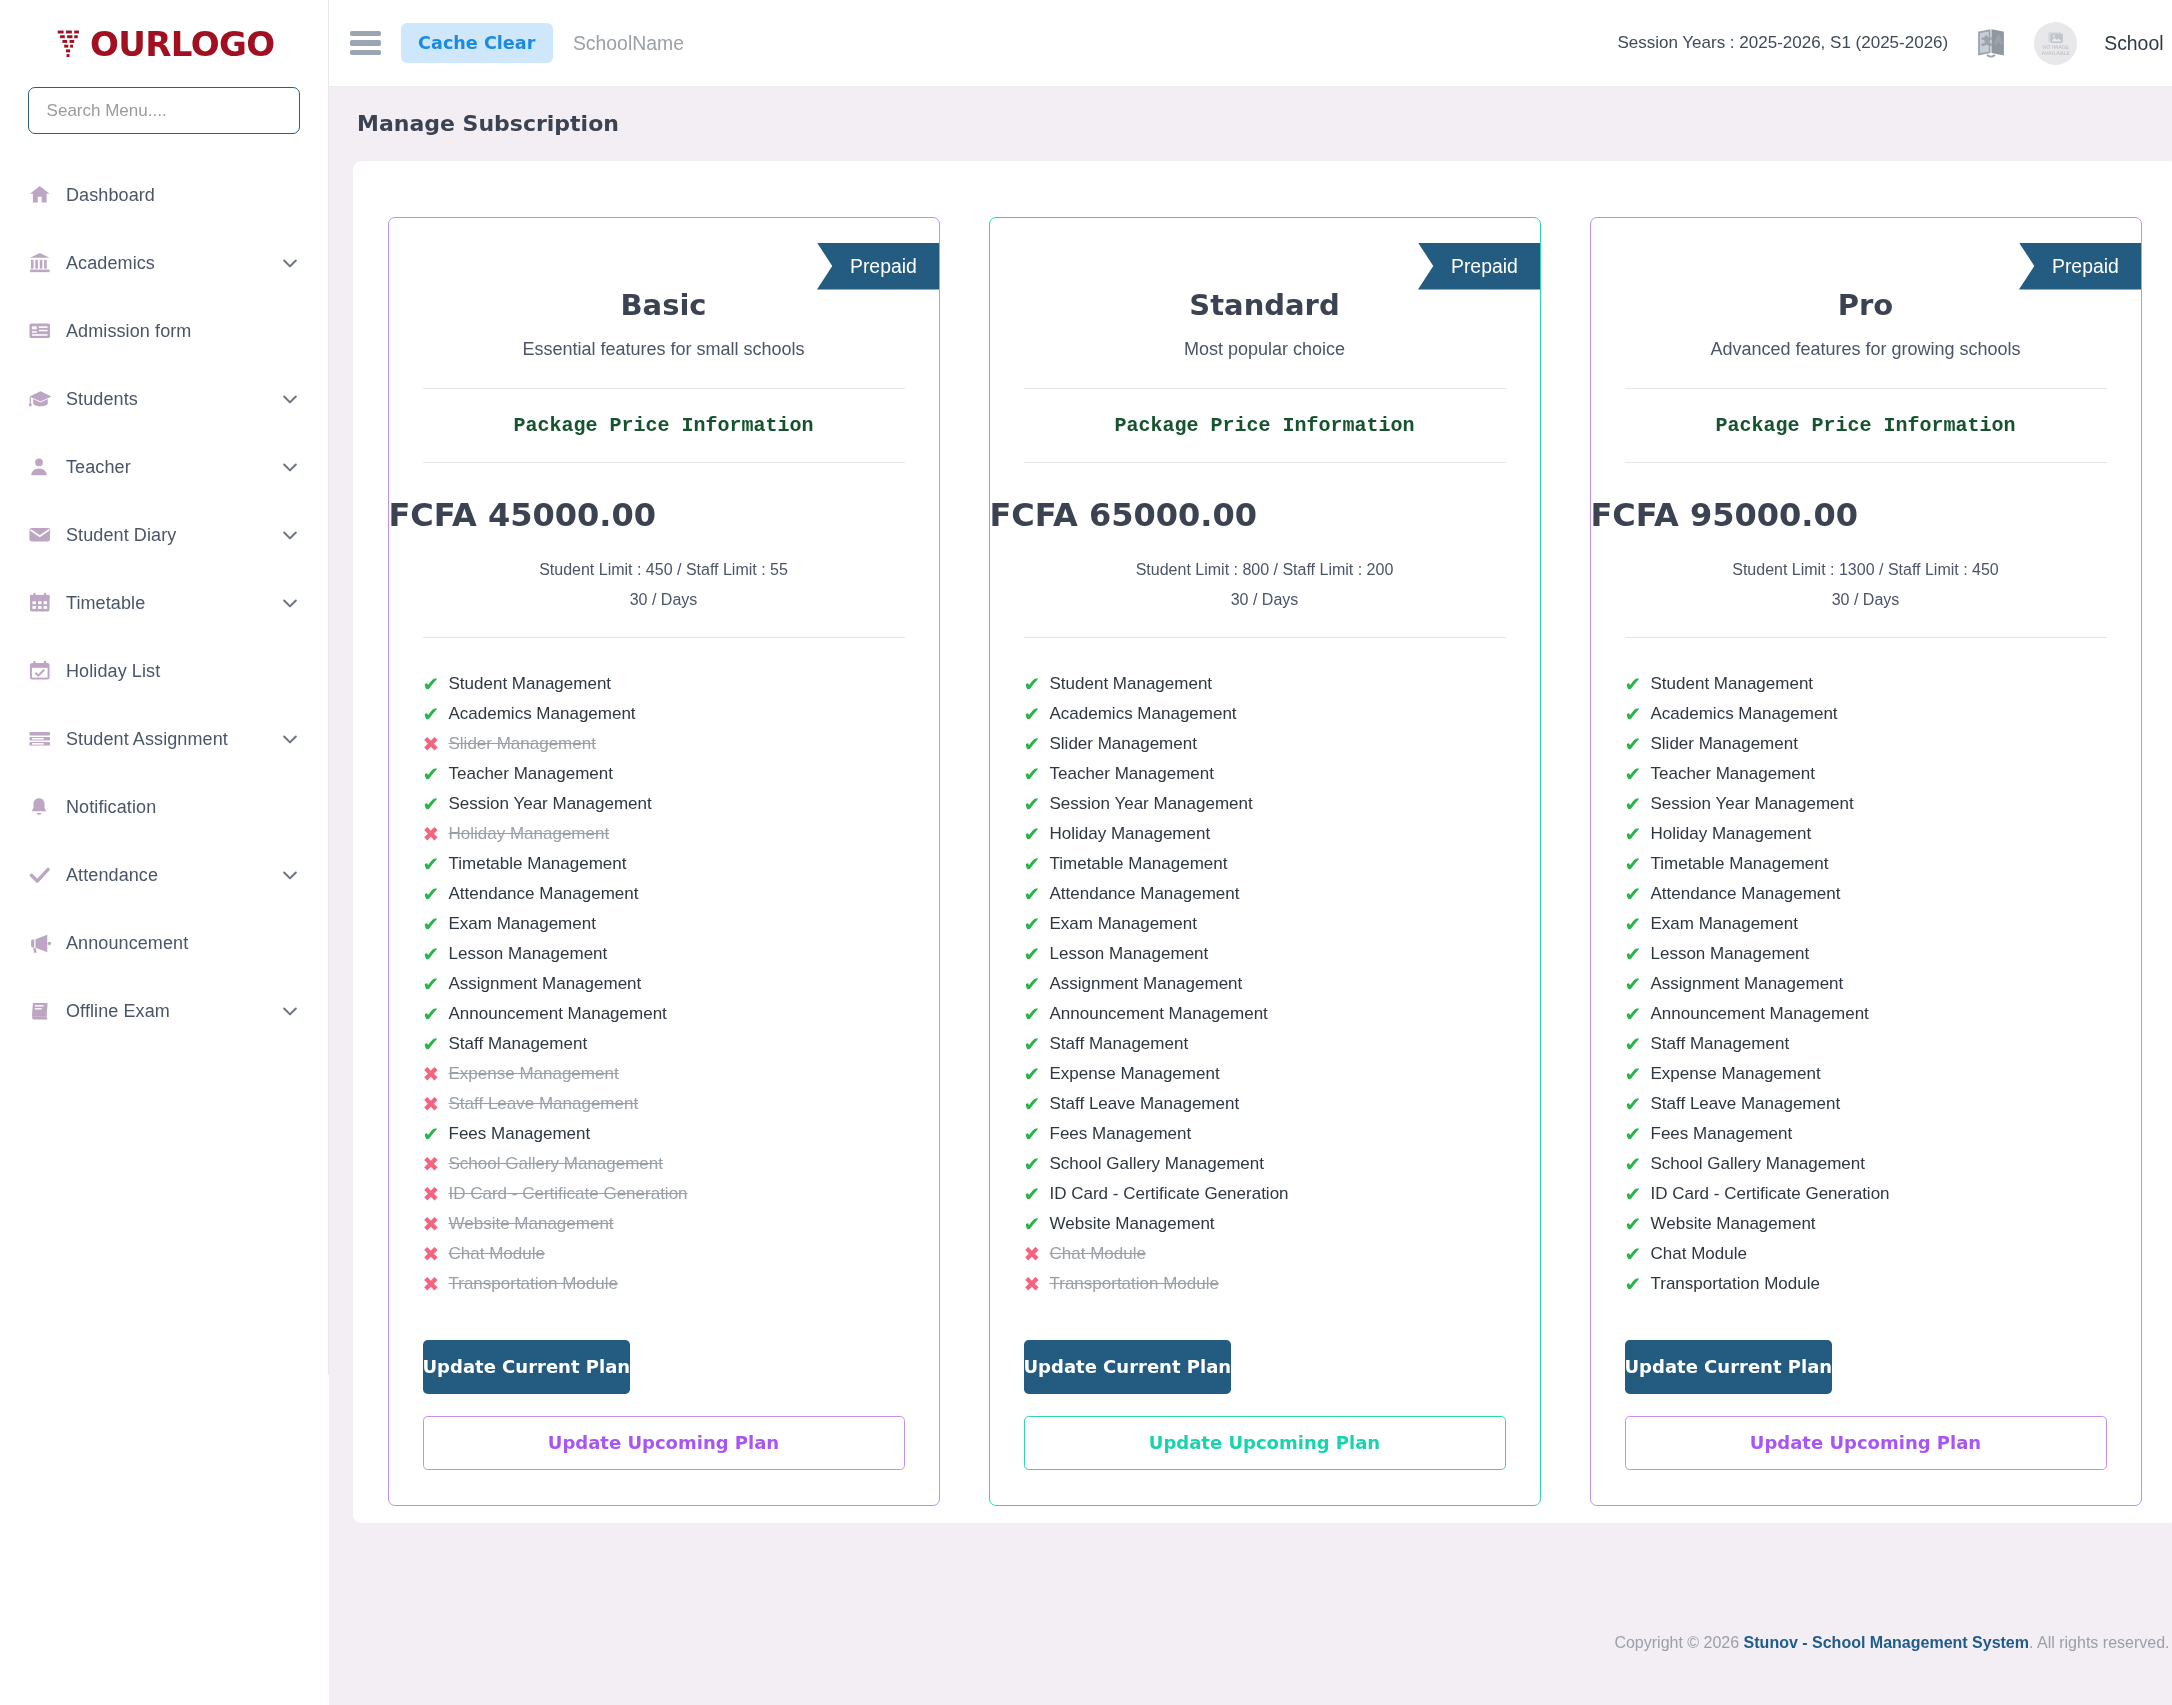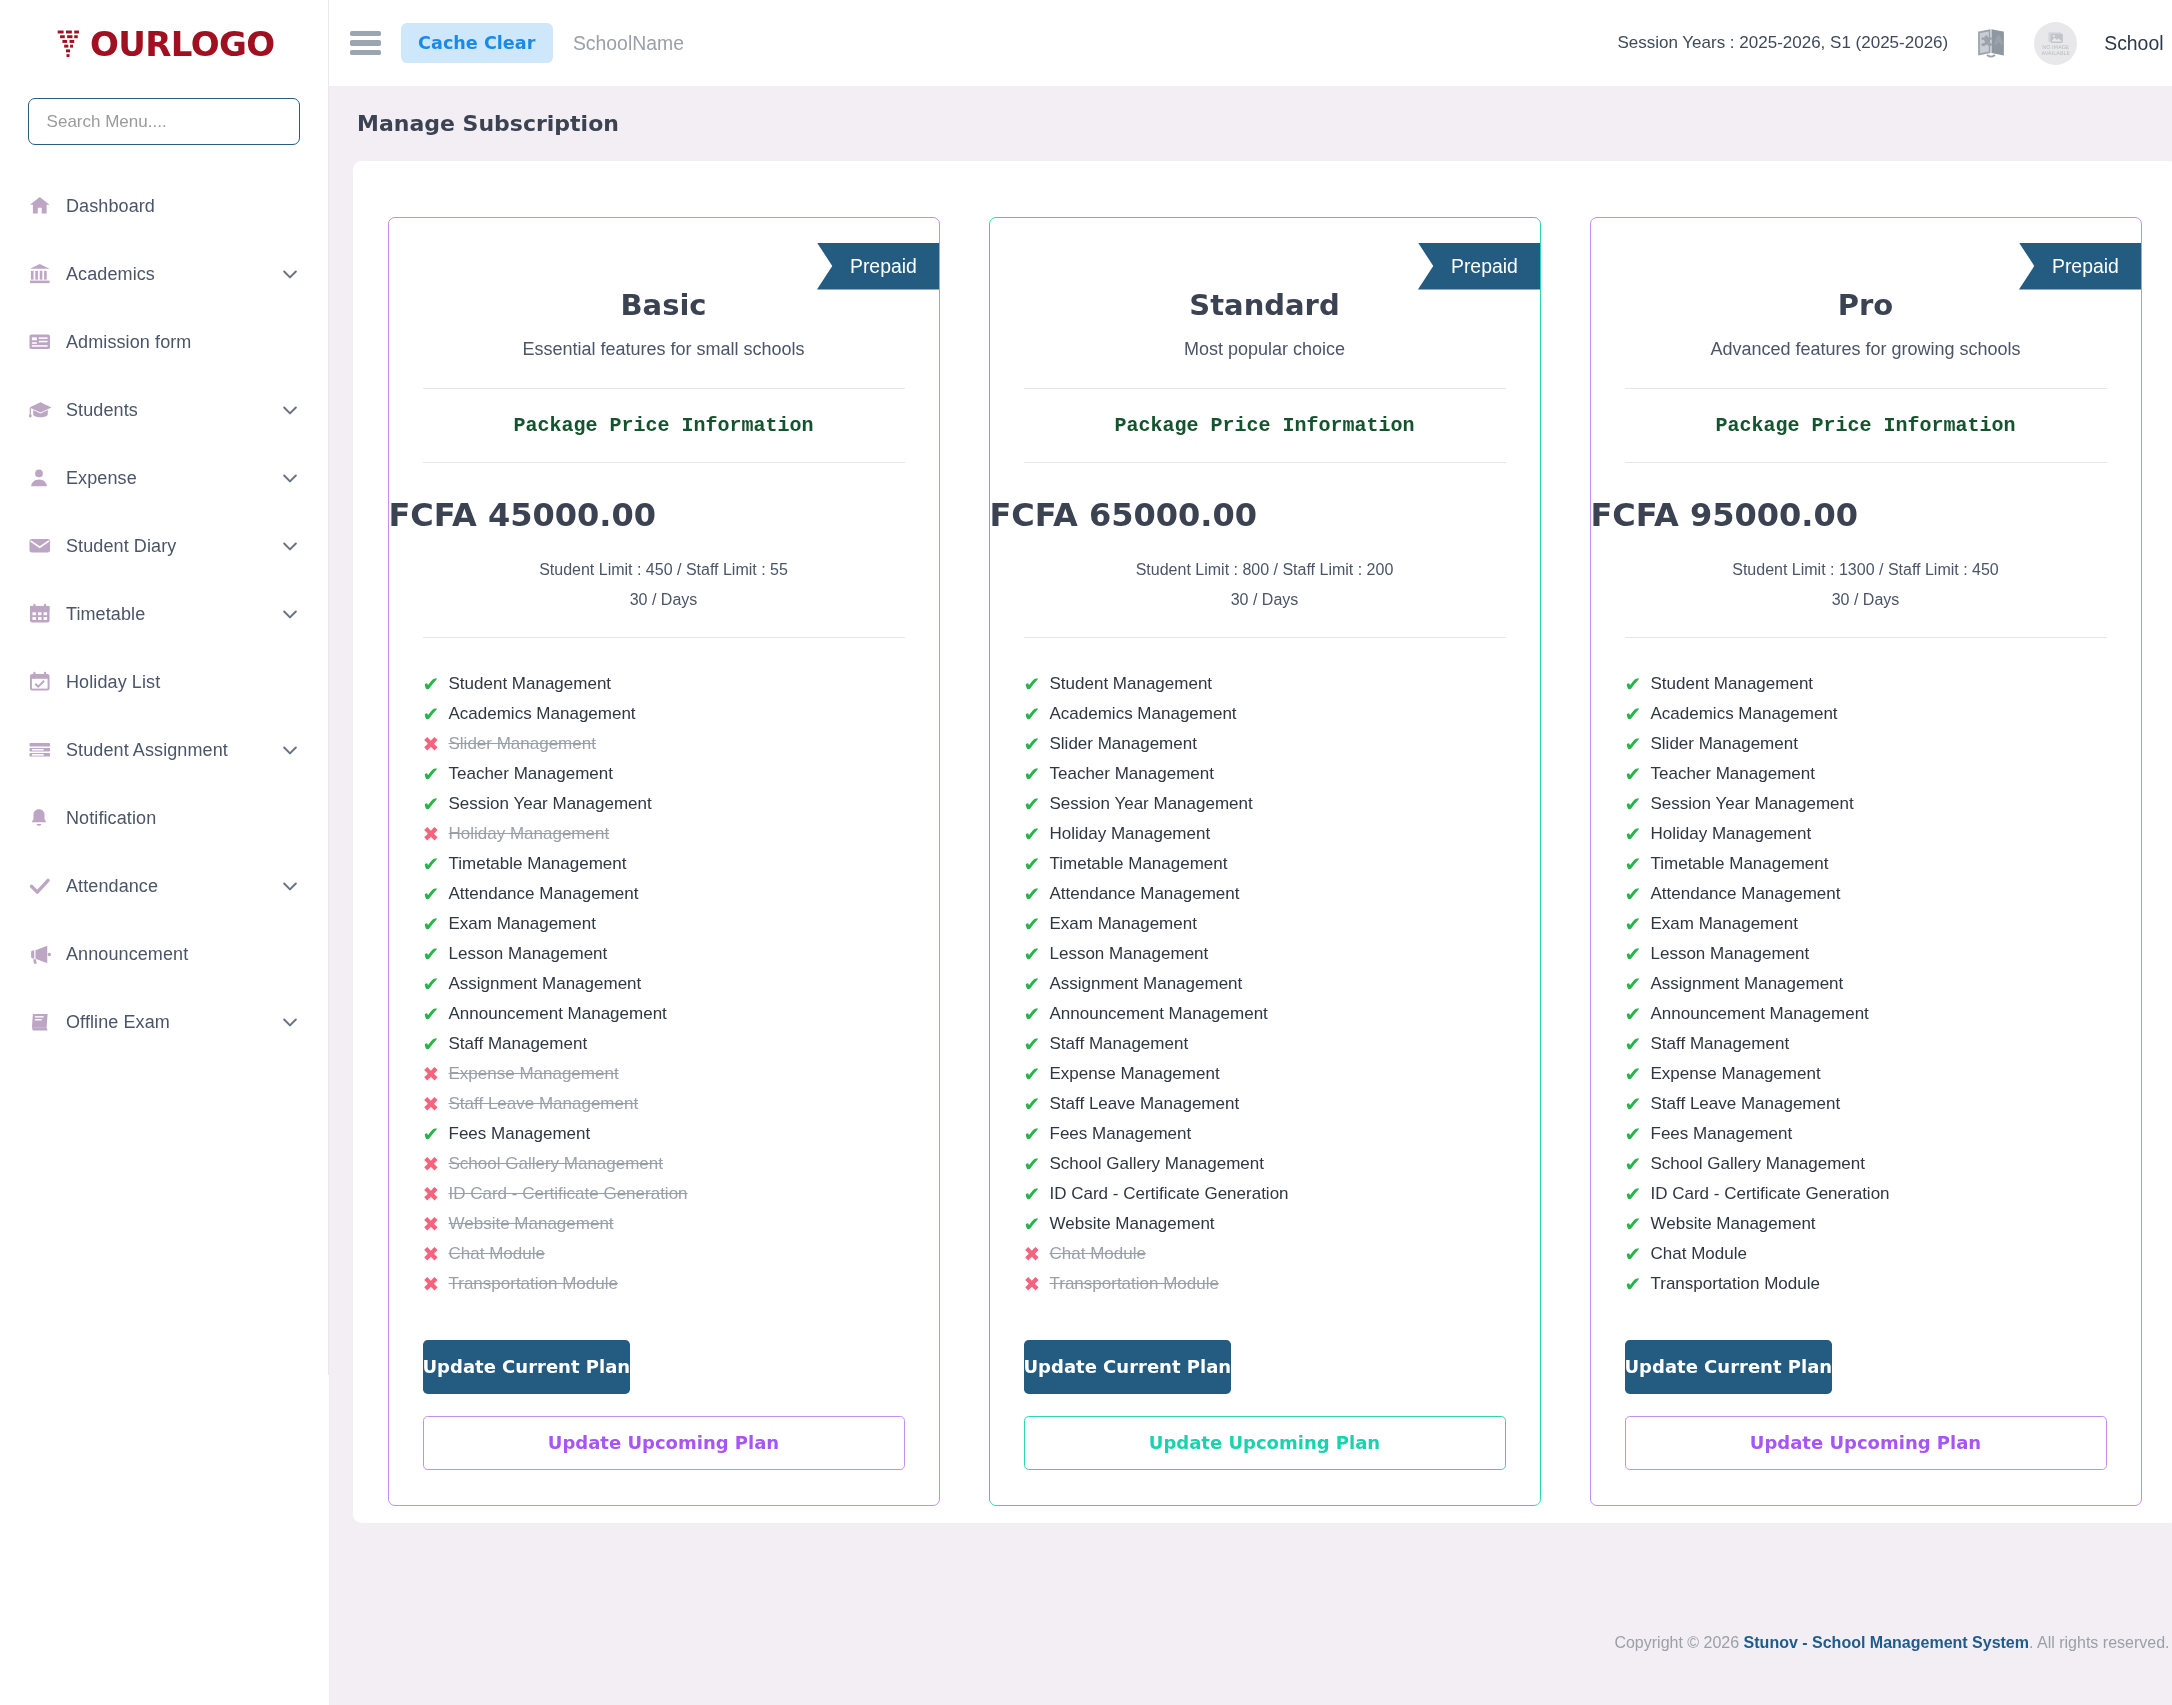--- a/index.html
+++ b/index.html
@@ -18,21 +18,21 @@
     flex: 0 0 329px; padding-top: 0;
   }
   .logo-wrap { height: 87px; display: flex; align-items: center; justify-content: center; }
   .logo { display: flex; align-items: center; gap: 3.5px; }
   .logo-y { position: relative; width: 33px; height: 33px; }
   .logo-y svg { display:block; }
   .logo-text {
     font-size: 34px; font-weight: 700; letter-spacing: -0.6px;
     color: #a01020; font-family: "DejaVu Sans", sans-serif;
   }
-  .search-wrap { padding: 0 28px 0 28px; margin-top: 11px; }
+  .search-wrap { padding: 0 28px 0 28px; }
   .search-input {
     width: 272px; height: 47px; border: 1.2px solid #2b5d7d; border-radius: 7px;
     padding: 0 17.6px; font-size: 17px; color: #333; outline: none;
     font-family: "Liberation Sans", sans-serif; background: #fff;
   }
   .search-input::placeholder { color: #9b9b9b; }
   .menu { margin-top: 27px; }
   .menu-item {
     display: flex; align-items: center; height: 68px;
     padding: 0 28px 0 28px; cursor: pointer;
@@ -220,21 +220,21 @@
             </svg>
           </span>
         </div>
         <div class="menu-item">
           <span class="menu-icon">
             <svg width="22" height="22" viewBox="0 0 24 24" fill="currentColor">
               <circle cx="12" cy="7" r="4.2"></circle>
               <path d="M3.5 21c0-4.4 3.8-7.5 8.5-7.5s8.5 3.1 8.5 7.5z"></path>
             </svg>
           </span>
-          <span class="menu-label">Expense</span>
+          <span class="menu-label">Teacher</span>
           <span class="chev">
             <svg width="20" height="20" viewBox="0 0 24 24" fill="none" stroke="currentColor" stroke-width="2.4" stroke-linecap="round" stroke-linejoin="round">
               <path d="M5 9 L12 16 L19 9"></path>
             </svg>
           </span>
         </div>
         <div class="menu-item">
           <span class="menu-icon">
             <svg width="23.5" height="23.5" viewBox="0 0 24 24" fill="currentColor">
               <rect x="1.5" y="5" width="21" height="14" rx="2.5"></rect>

